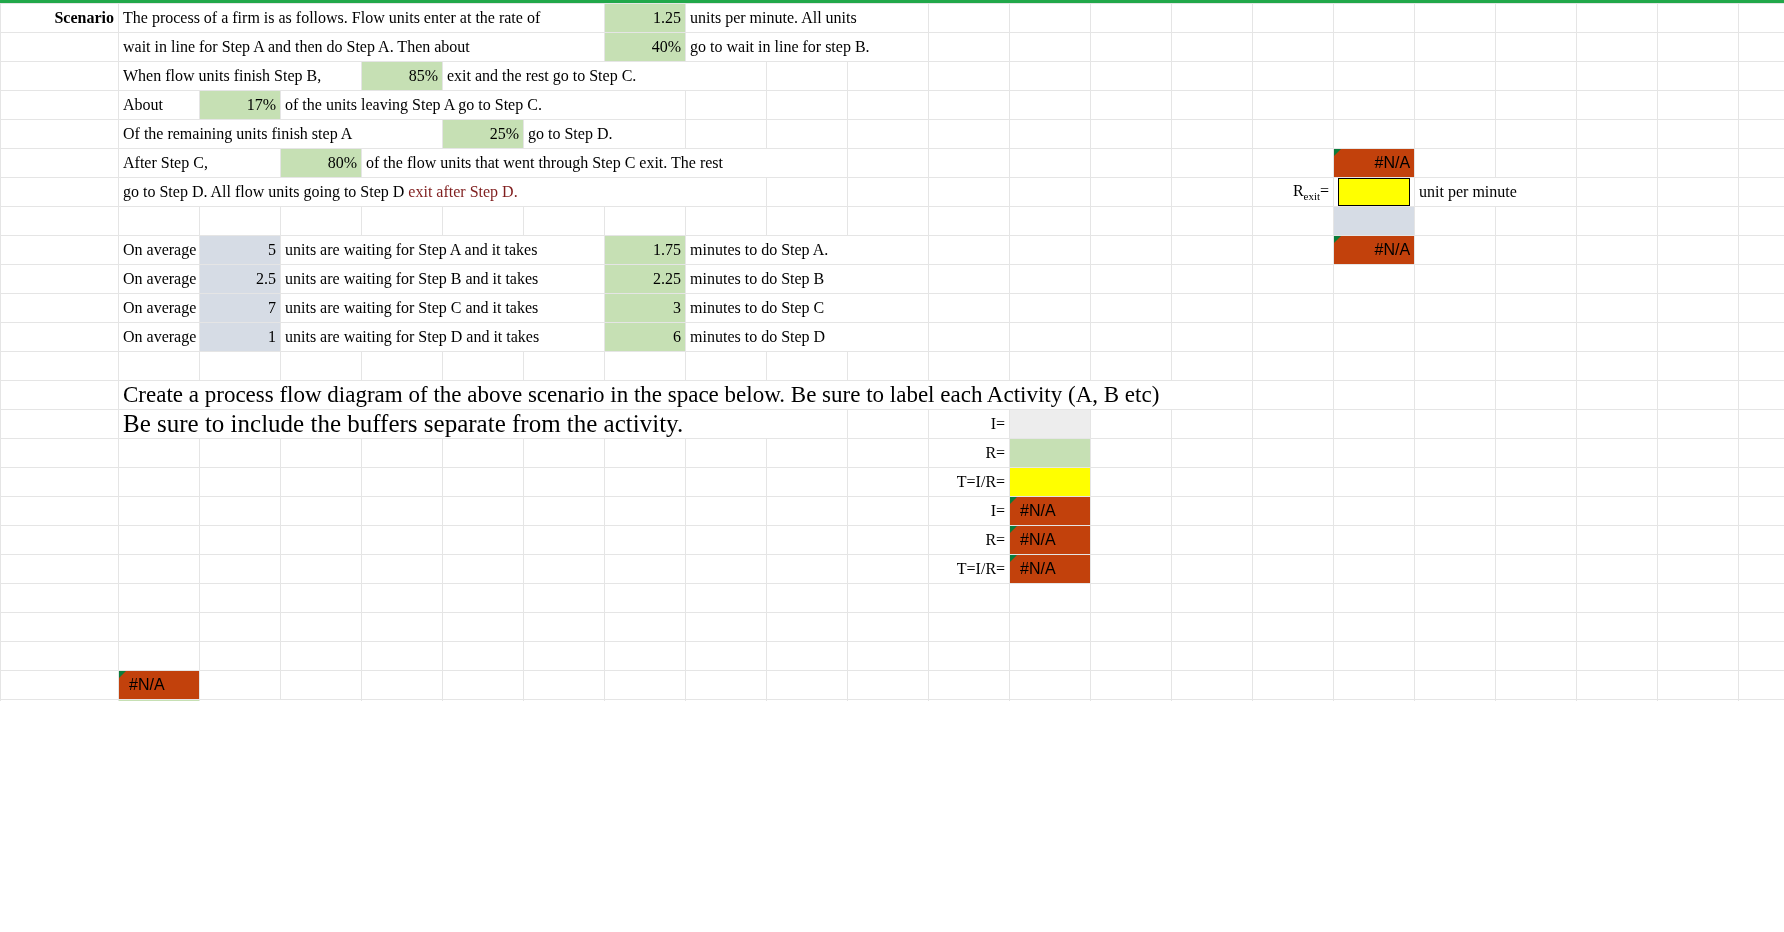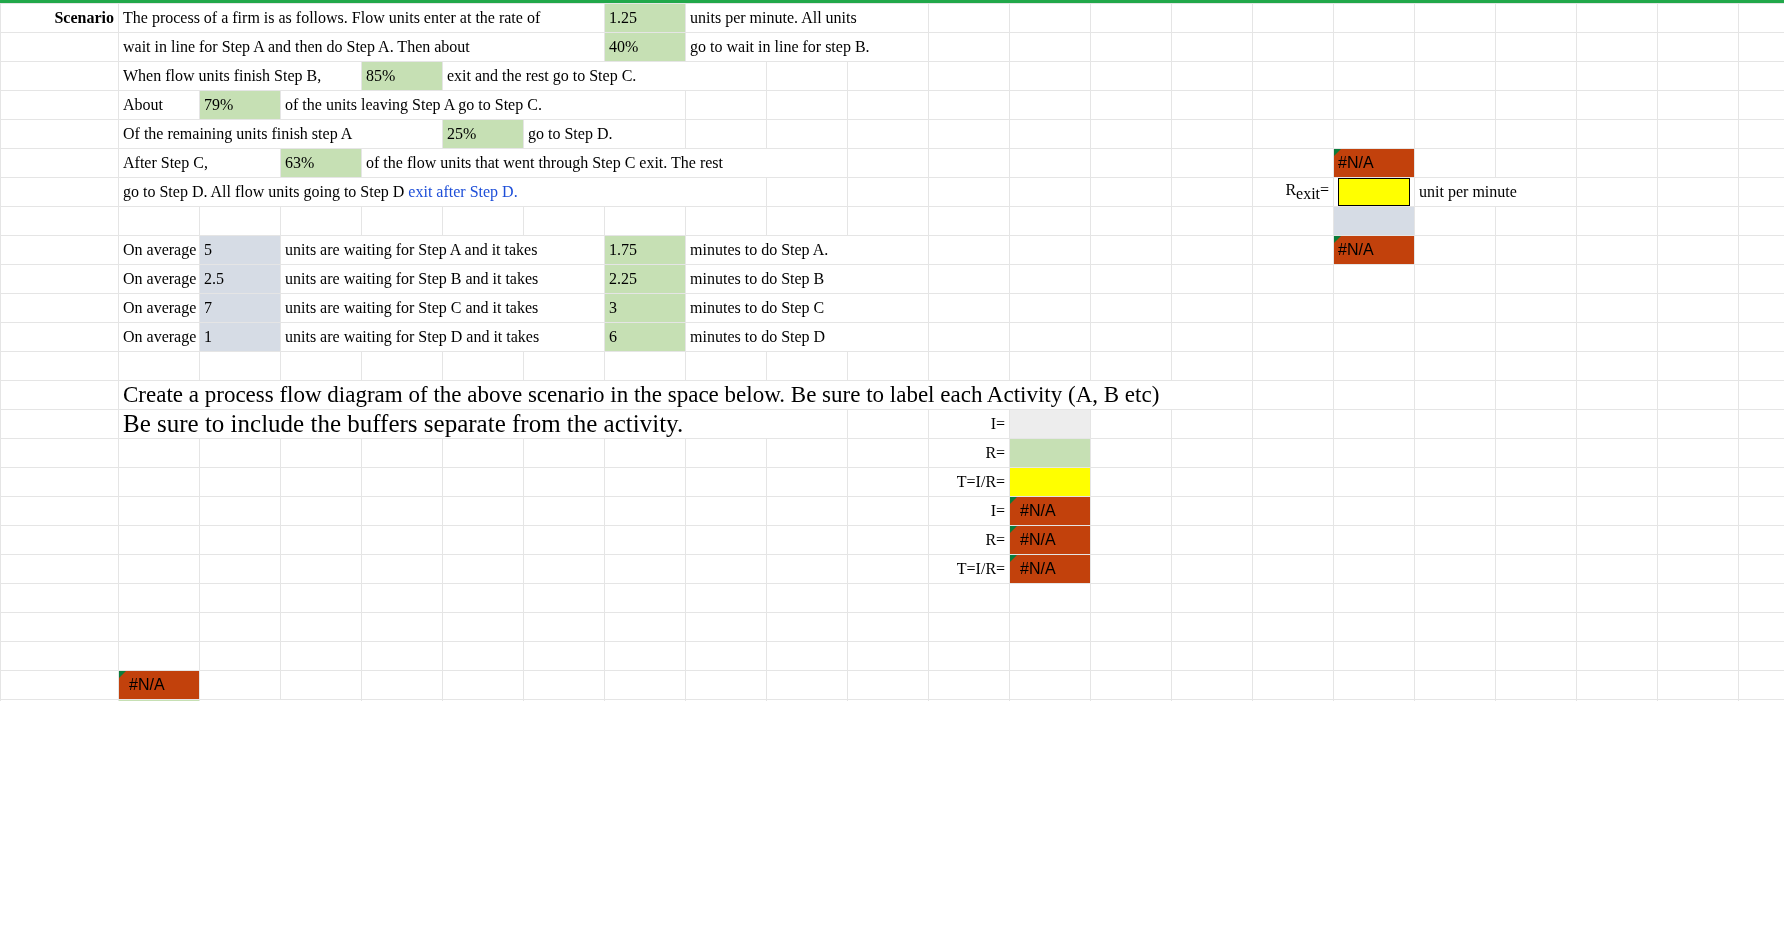--- a/index.html
+++ b/index.html
@@ -2,35 +2,35 @@
 <html><head>
 <meta charset="utf-8">
 <style>
   html,body{margin:0;padding:0;font-family:"Times New Roman",Times,serif;font-size:16px;color:#000;background:#fff}
   .sheet{position:relative;width:1784px;height:701px;overflow:hidden;border-top:3px solid #21a84a;box-sizing:border-box}
   table.grid{border-collapse:collapse;table-layout:fixed;width:1784px}
   table.grid td{border:1px solid #e5e5e5;height:29px;padding:0 4px;box-sizing:border-box;vertical-align:middle;white-space:nowrap;overflow:visible;font-size:16px}
   td.nb{border:none}
   .bigbold{font-weight:700;font-size:22px}
   .large{font-size:22px}
-  .center{text-align:left}
+  .center{text-align:right}
   .right{text-align:right}
-  .red{color:#1d4ed8}
+  .red{color:#7f1d1d}
   .bg-green{background:#c6e0b4}
   .bg-blue{background:#d6dce5}
   .bg-yellow{background:#ffff00}
   .bg-cream{background:#c2410c}
   .bg-gray{background:#ededed}
   .err{font-family:Arial,Helvetica,sans-serif;font-size:13px}
   .sans{font-family:Liberation Serif, serif;font-size:14px}
   .tri{position:relative}
   .tri::before{content:"";position:absolute;top:0;left:0;width:0;height:0;border-top:7px solid #0a7c3b;border-right:7px solid transparent}
   .boxcell{padding:0}
   .ybox{display:block;box-sizing:border-box;width:100%;height:100%;border:1.5px solid #000;background:#ffff00}
-  .sub{font-size:16px;vertical-align:sub}
+  .sub{font-size:11px;vertical-align:sub}
 </style>
 </head>
 <body>
 
 <div class="sheet">
 
 <table class="grid">
 <colgroup>
 <col style="width:118px">
         <col style="width:81px">
@@ -109,21 +109,21 @@
           <td></td>
           <td></td>
           <td></td>
           <td></td>
           <td></td>
 </tr>
 
 <tr>
 <td></td>
 <td>About</td>
-<td class="bg-green center large">79%</td>
+<td class="bg-green center large">17%</td>
 <td colspan="5">of the units leaving Step A go to Step C.</td>
 <td></td>
           <td></td>
           <td></td>
           <td></td>
           <td></td>
           <td></td>
           <td></td>
           <td></td>
           <td></td>
@@ -151,21 +151,21 @@
           <td></td>
           <td></td>
           <td></td>
           <td></td>
           <td></td>
 </tr>
 
 <tr>
 <td></td>
 <td colspan="2">After Step C,</td>
-<td class="bg-green center large">63%</td>
+<td class="bg-green center large">80%</td>
 <td colspan="6">of the flow units that went through Step C exit.  The rest</td>
 <td></td>
           <td></td>
           <td></td>
           <td class="nb"></td>
           <td class="nb"></td>
           <td></td>
 <td class="bg-cream tri err center">#N/A</td>
 <td></td>
           <td></td>

